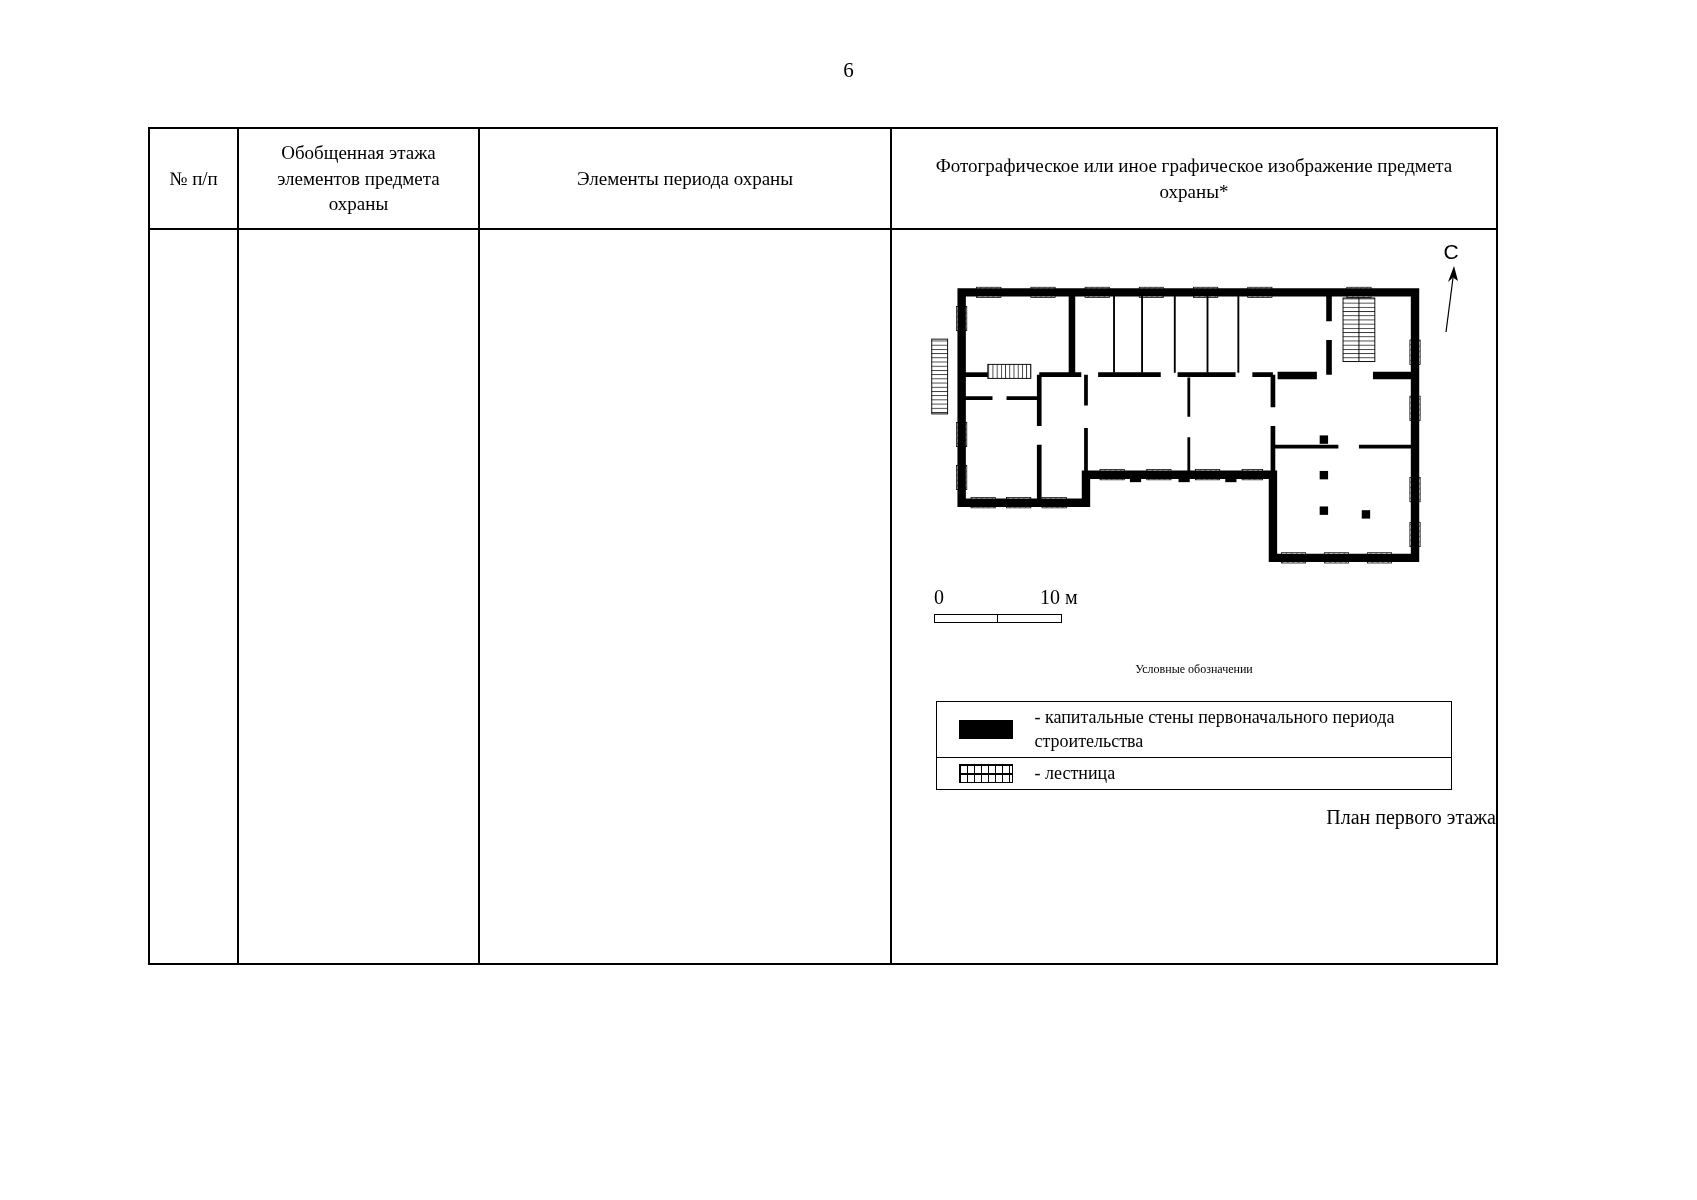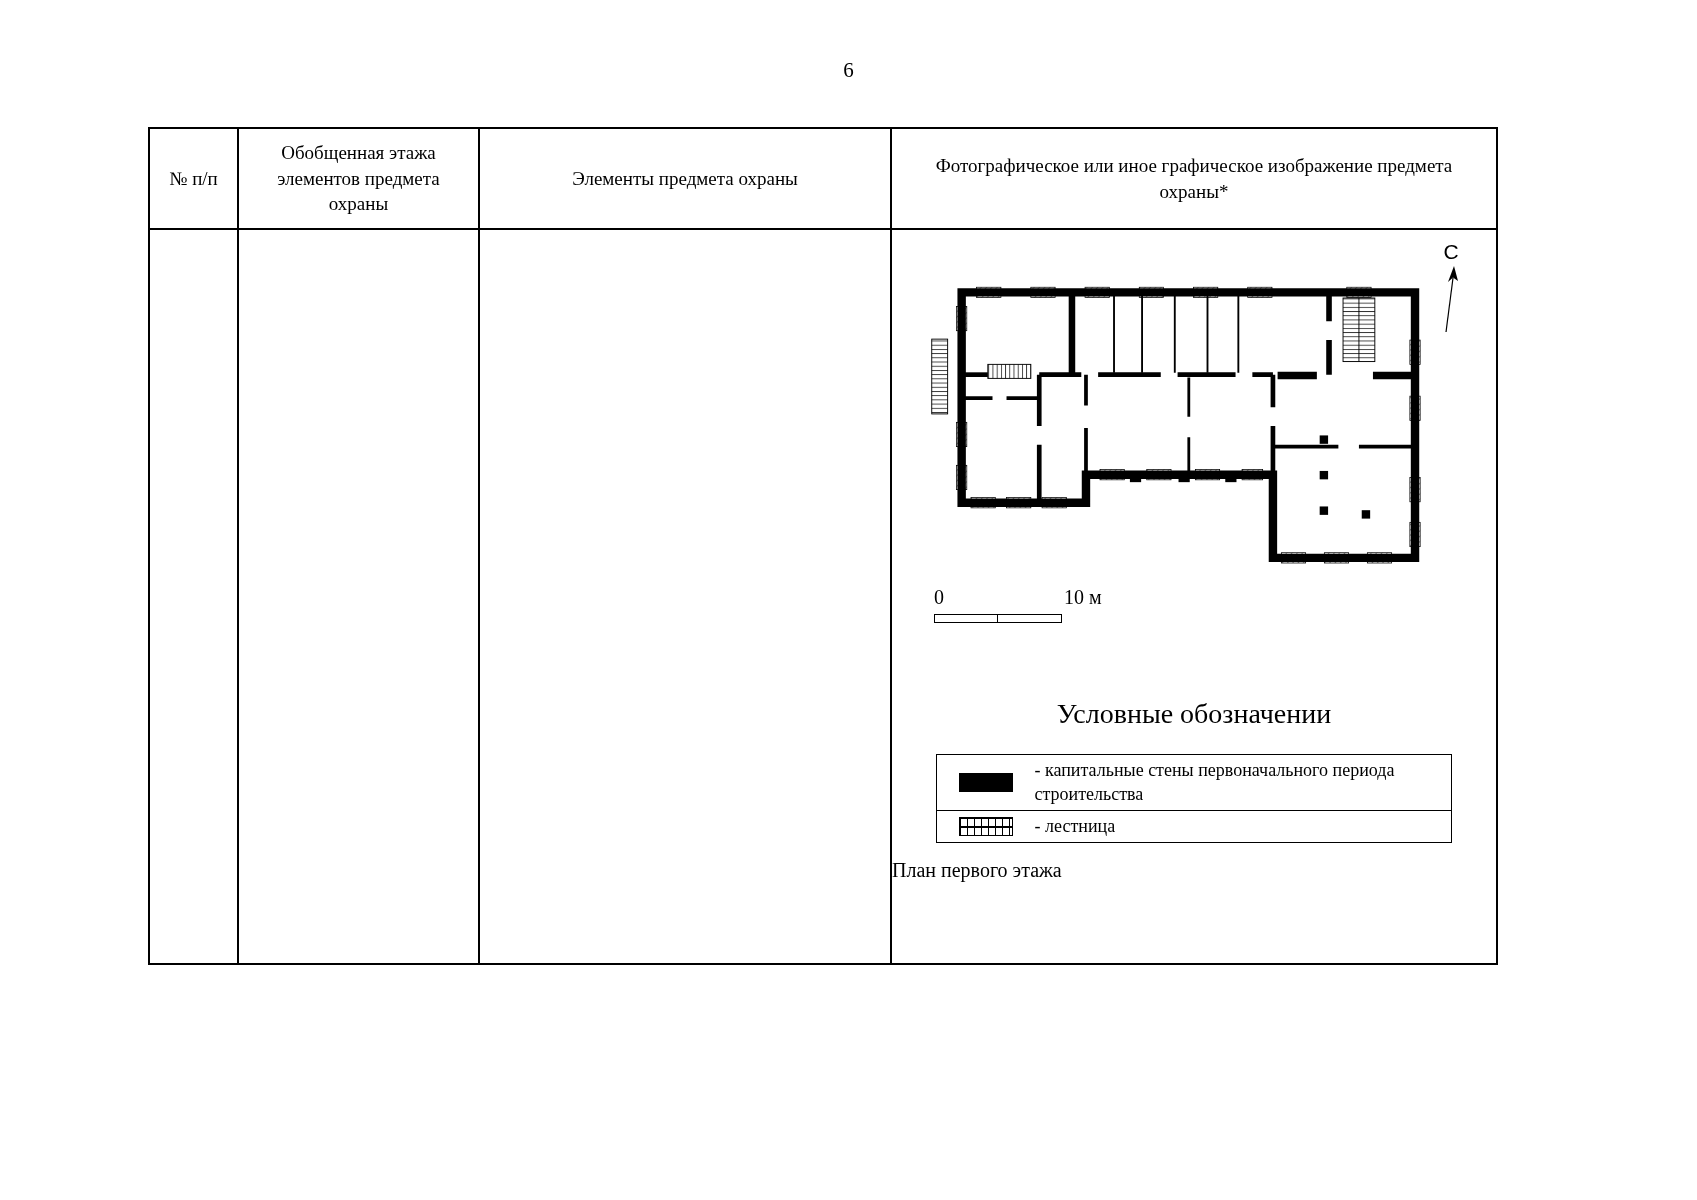--- a/index.html
+++ b/index.html
@@ -57,30 +57,30 @@
 
   .plan-wrap { margin: 50px 0 0 36px; }
 
   .scalebar {
     margin: 8px 0 0 42px;
     width: 220px;
     font-size: 20px;
   }
   .scale-labels { position: relative; height: 26px; }
   .scale-zero { position: absolute; left: 0; top: 0; }
-  .scale-max  { position: absolute; left: 130px; top: 0; white-space: nowrap; }
+  .scale-max  { position: absolute; left: 106px; top: 0; white-space: nowrap; }
   .scale-rect {
     width: 128px; height: 9px;
     border: 1px solid #000000;
     margin-top: 2px;
     background: linear-gradient(90deg,
       transparent 0 calc(50% - 1px), #000 calc(50% - 1px) calc(50% + 0px), transparent calc(50% + 0px));
   }
 
-  .legend-title { text-align: center; margin-top: 75px; font-size: 28px; }
+  .legend-title { text-align: center; margin-top: 39px; font-size: 12px; }
 
   .legend {
     margin: 24px 0 0 44px;
     border: 1px solid #000000;
     border-collapse: collapse;
     width: 516px;
   }
   .legend td {
     border: none;
     font-size: 18px;
@@ -97,41 +97,41 @@
 
   .swatch-solid { width: 54px; height: 19px; background: #000000; display: block; }
   .swatch-stair {
     width: 54px; height: 19px; display: block;
     border: 1px solid #000000;
     background-image:
       repeating-linear-gradient(90deg, #000 0 1px, transparent 1px 7px),
       repeating-linear-gradient(180deg, #000 0 1px, transparent 1px 8.5px);
   }
 
-  .caption { text-align: left; margin-top: 16px; font-size: 20px; }
+  .caption { text-align: right; margin-top: 16px; font-size: 20px; }
 </style>
 </head>
 <body>
 
 <div class="page">
 
   <div class="page-number">6</div>
 
   <table class="doc-table">
     <colgroup>
       <col style="width:89px">
       <col style="width:241px">
       <col style="width:412px">
       <col style="width:606px">
     </colgroup>
     <thead>
       <tr>
         <th>№ п/п</th>
         <th>Обобщенная этажа элементов предмета охраны</th>
-        <th>Элементы предмета охраны</th>
+        <th>Элементы периода охраны</th>
         <th>Фотографическое или иное графическое изображение предмета охраны*</th>
       </tr>
     </thead>
     <tbody>
       <tr class="body-row">
         <td></td>
         <td></td>
         <td></td>
         <td class="figure-cell">
 

